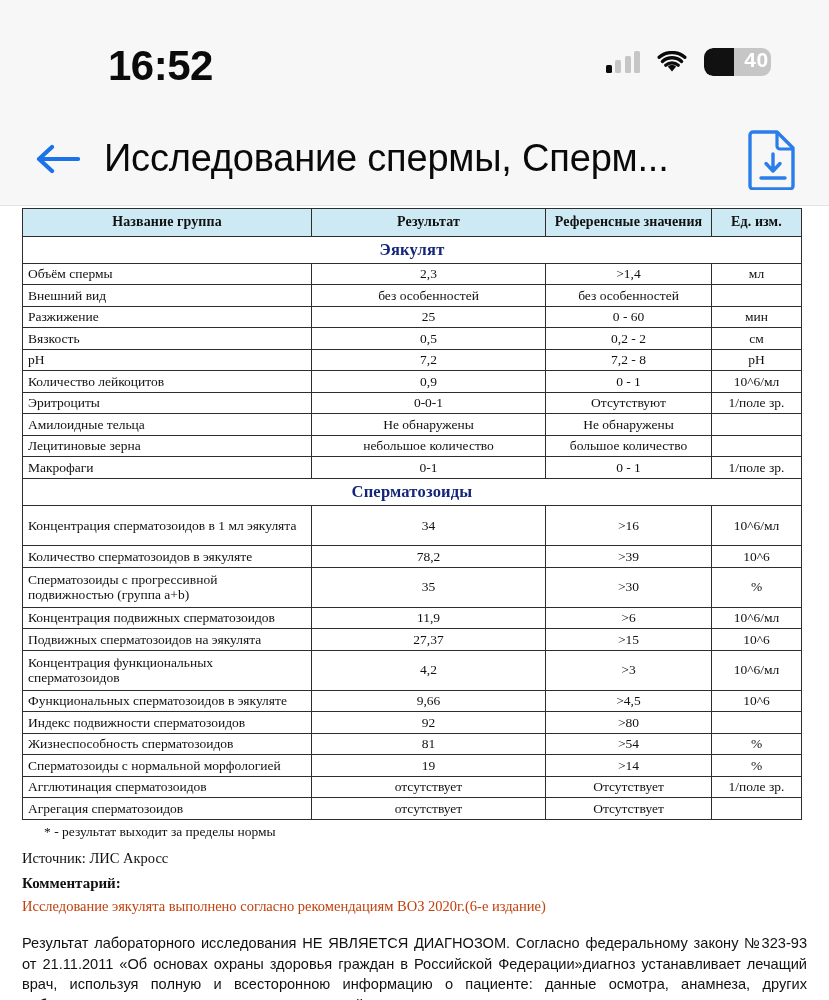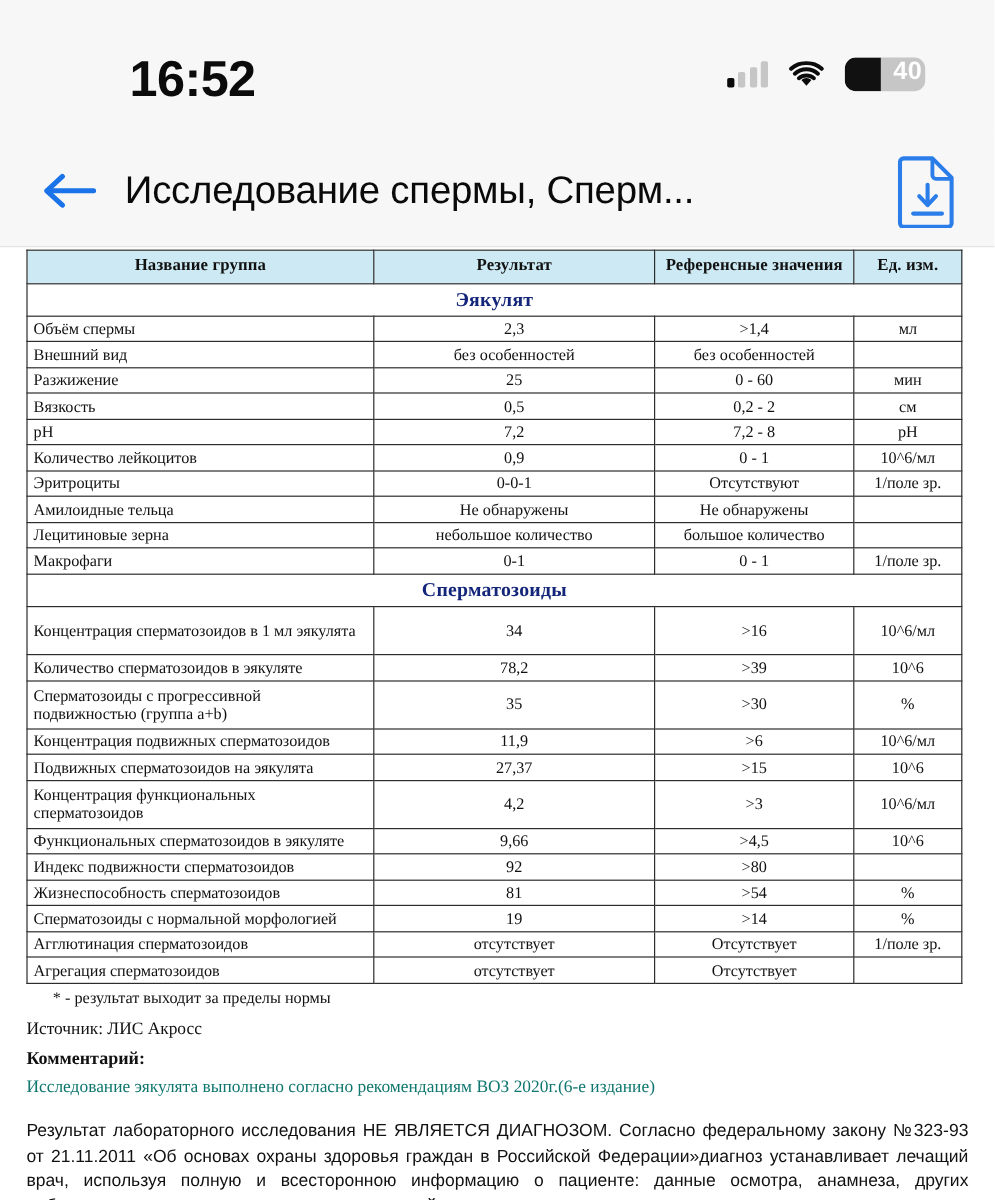--- a/index.html
+++ b/index.html
@@ -99,21 +99,21 @@
     padding: 0 26px 0 30px;
   }
   .back-btn {
     width: 54px; height: 54px;
     display: flex; align-items: center; justify-content: center;
     flex: 0 0 auto;
     cursor: pointer;
   }
   .nav-title {
     flex: 1 1 auto;
-    font-size: 32px;
+    font-size: 38px;
     font-weight: 500;
     color: #0a0a0a;
     margin-left: 20px;
     white-space: nowrap;
     overflow: hidden;
     letter-spacing: -0.2px;
   }
   .download-btn {
     width: 60px; height: 64px;
     display: flex; align-items: center; justify-content: center;
@@ -179,21 +179,21 @@
   .comment-head {
     font-family: "Liberation Serif", serif;
     font-size: 15px;
     font-weight: 700;
     color: #111;
     margin: 8px 0 0 22px;
   }
   .comment-body {
     font-family: "Liberation Serif", serif;
     font-size: 14.5px;
-    color: #0f766e;
+    color: #c2410c;
     margin: 6px 0 0 22px;
   }
   .disclaimer {
     font-family: "Liberation Sans", sans-serif;
     font-size: 14.6px;
     color: #111;
     margin: 18px 22px 0 22px;
     line-height: 1.42;
     text-align: justify;
   }

